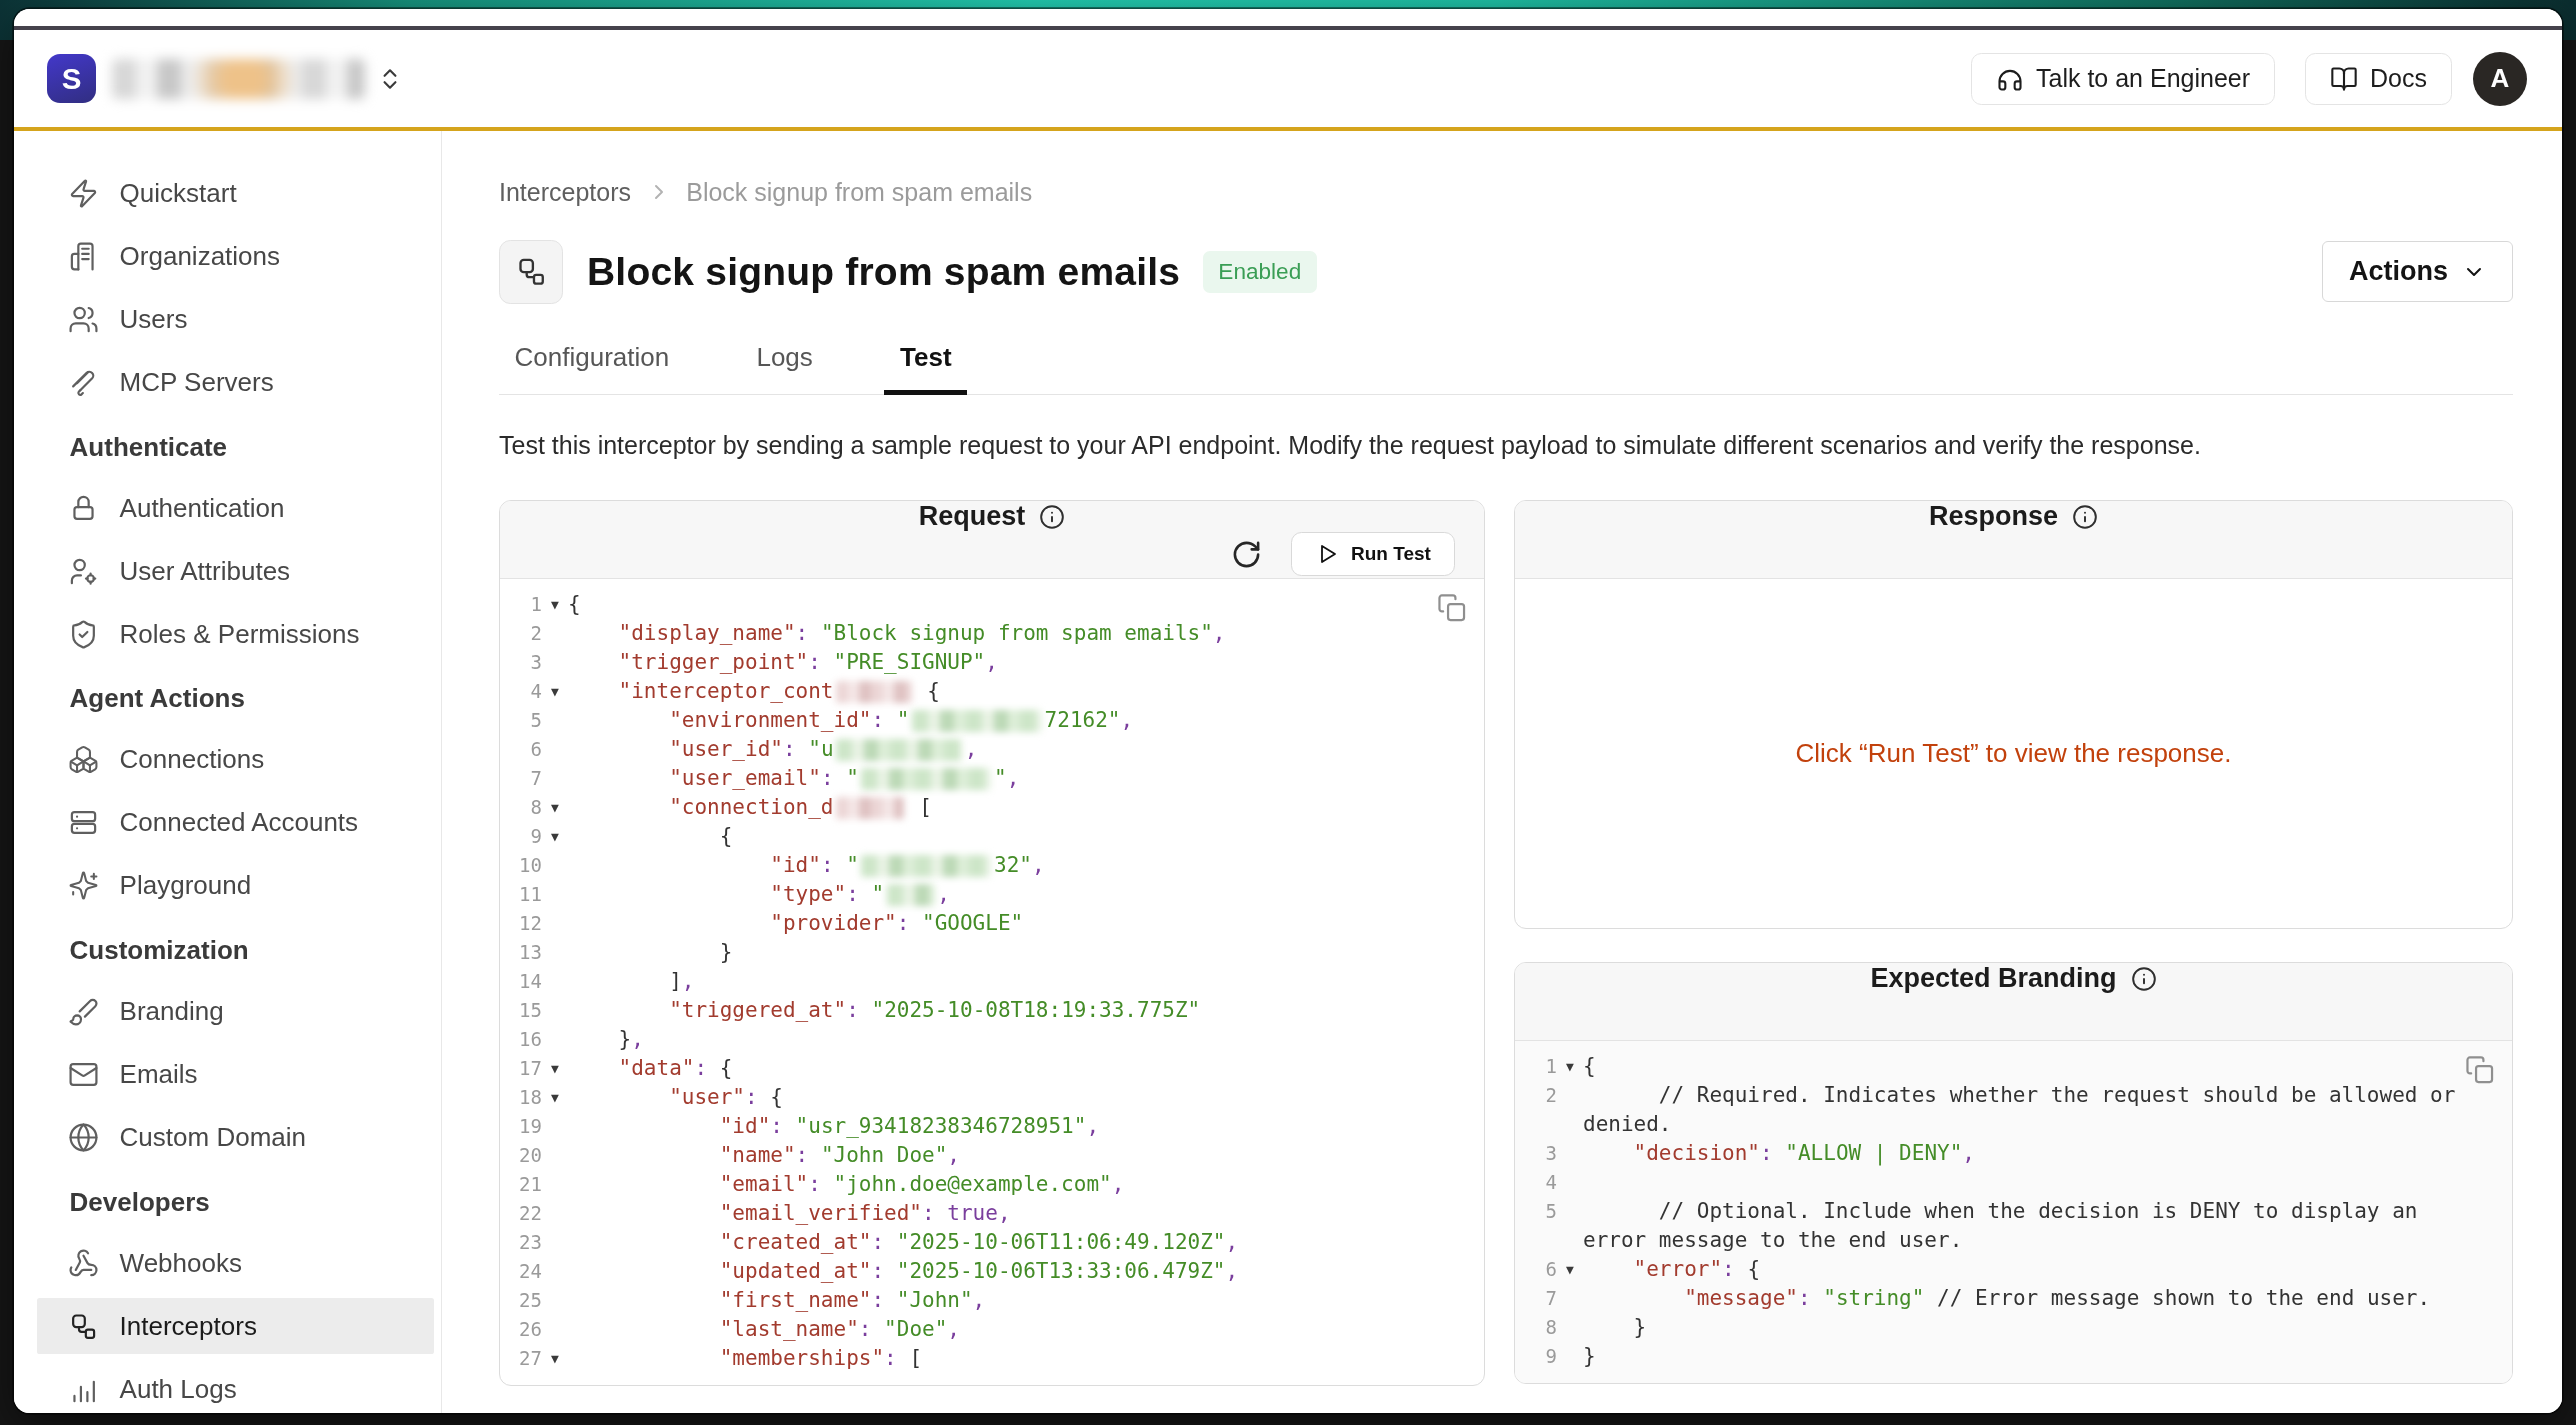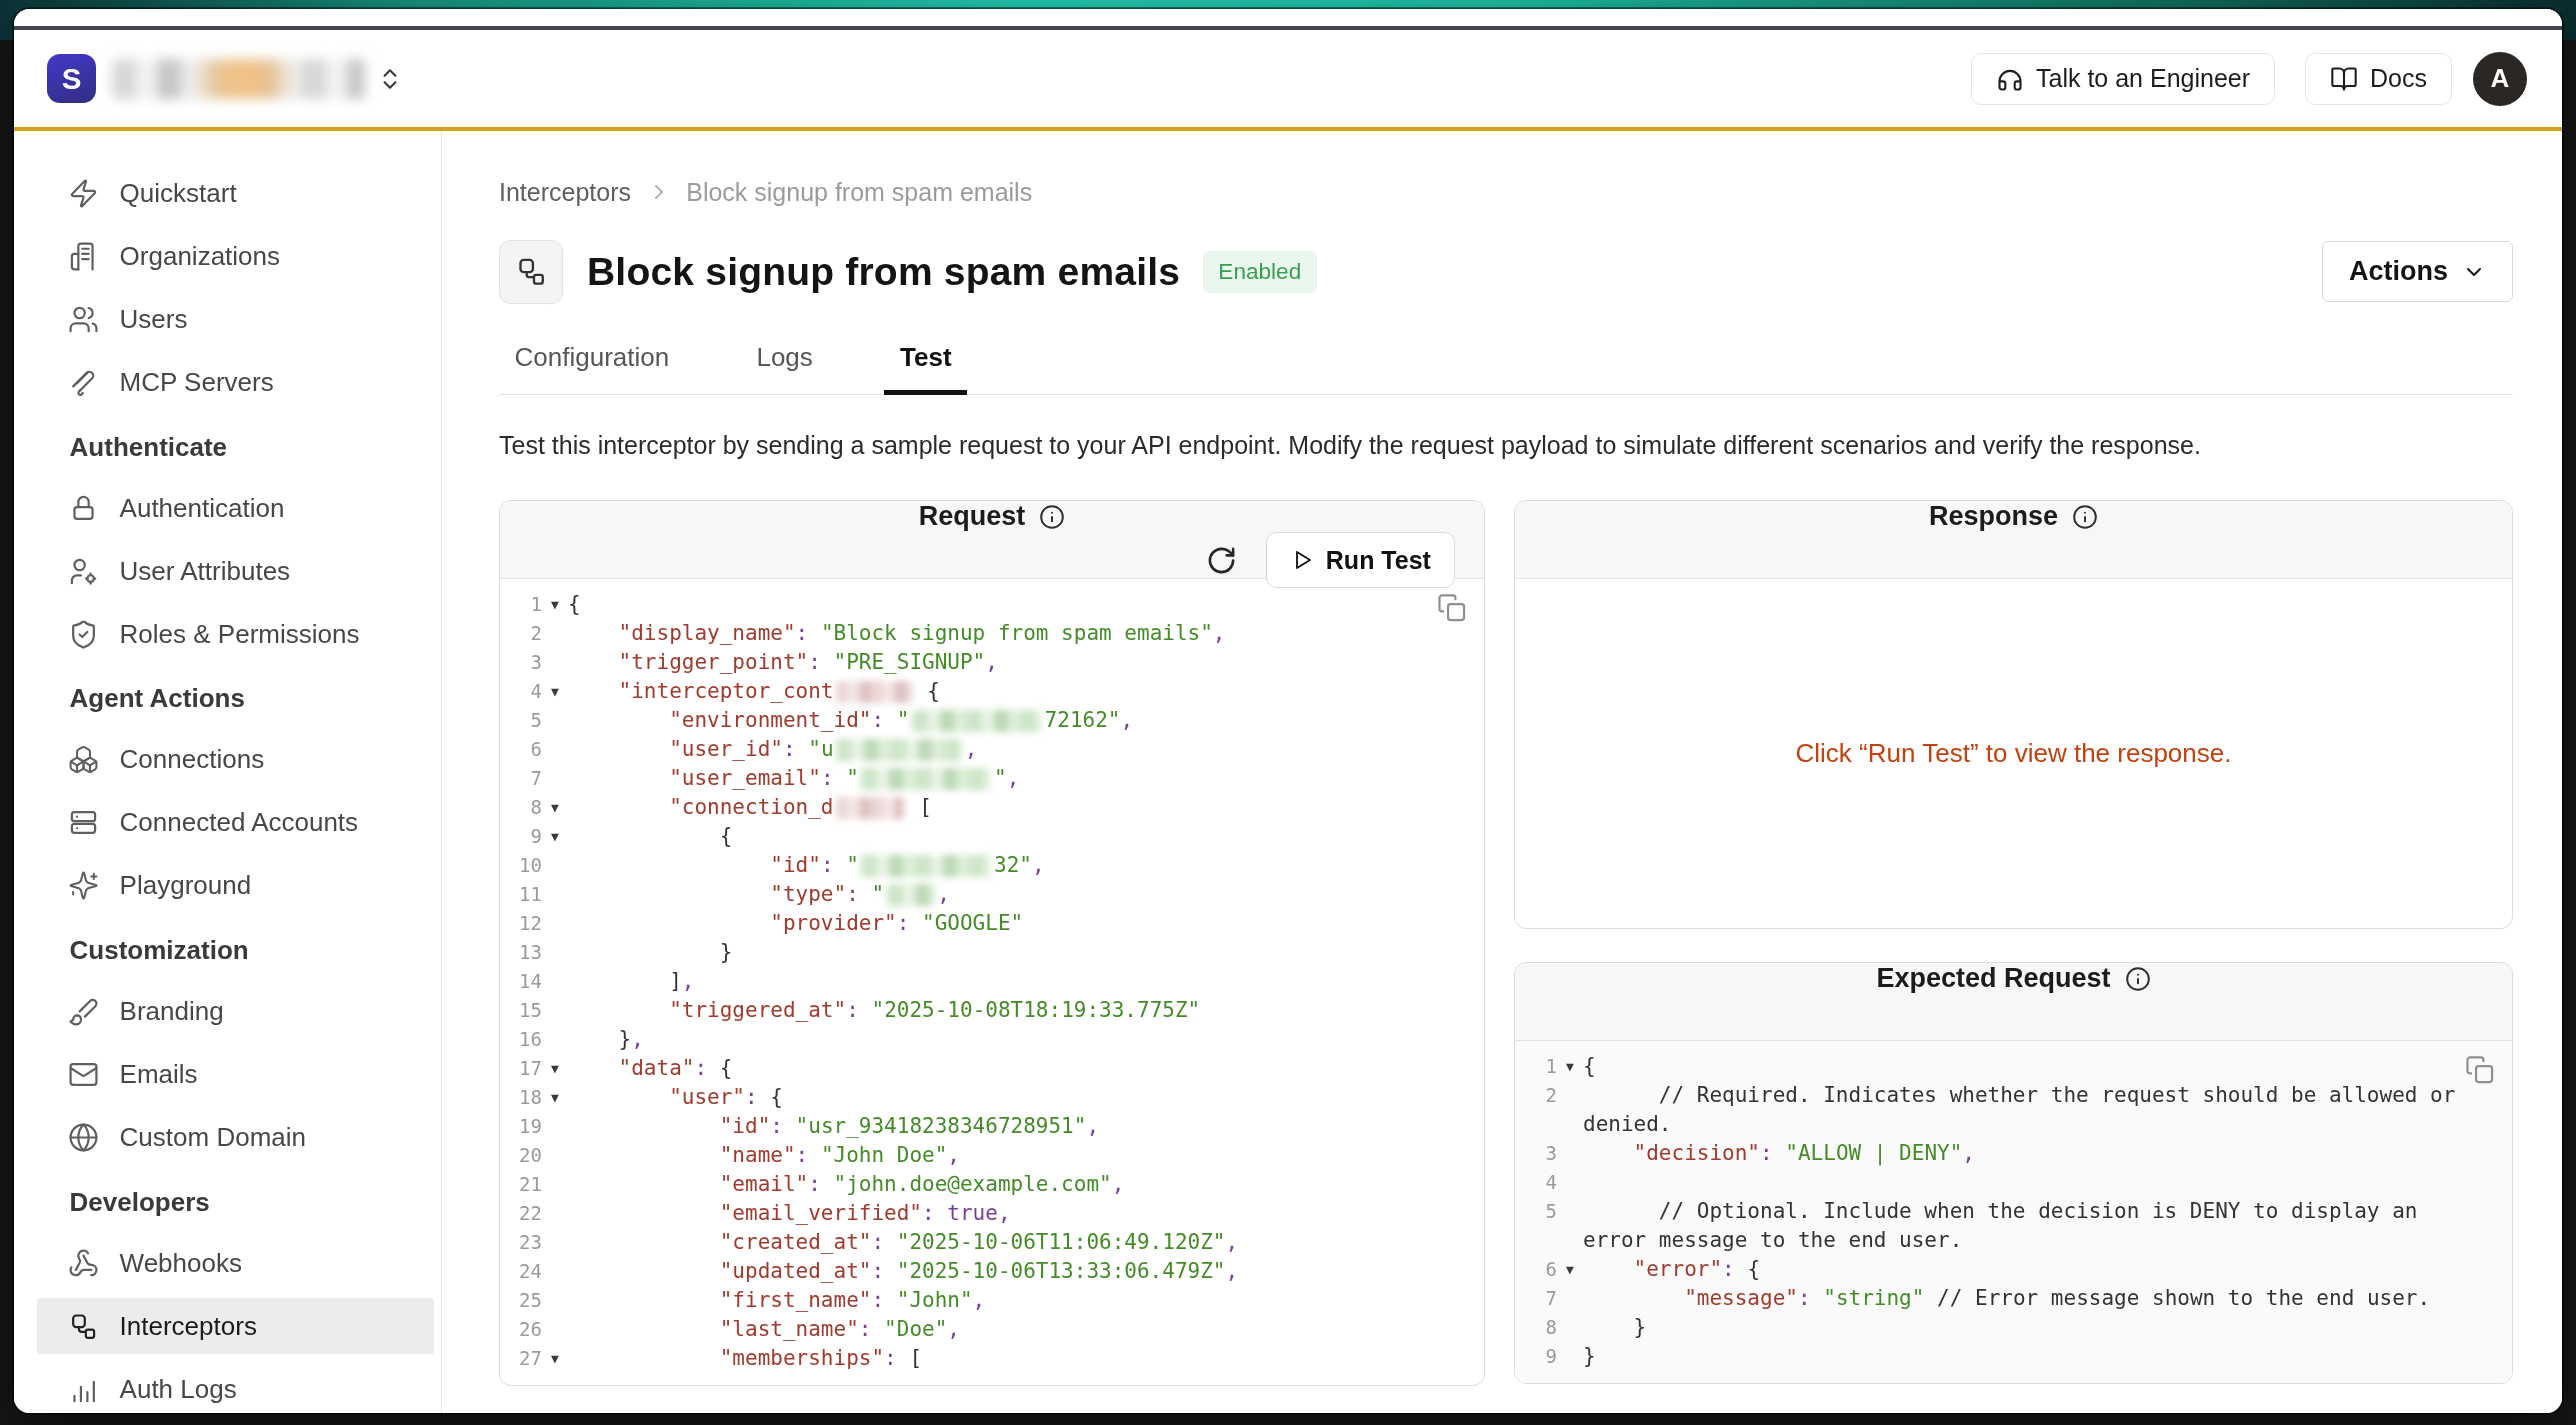--- a/index.html
+++ b/index.html
@@ -65,22 +65,22 @@
 
   
   .panels { display:flex; gap:29px; margin-top:40px; align-items:flex-start; }
   .panel { border:1.7px solid #dcdcdc; border-radius:12px; background:#fff; overflow:hidden; width:999px; }
   .panel-header { height:78px; background:#f7f7f7; border-bottom:1.7px solid #e3e3e3; display:flex; align-items:center;
     padding:0 29.5px;flex-direction:column; }
   .panel-title { font-size:27px; font-weight:600; color:#1c1c1c; display:flex; align-items:center; gap:14px; }
   .info-icn { color:#2f2f2f; display:flex; cursor:pointer; }
   .req-actions { margin-left:auto; display:flex; align-items:center; gap:29.5px; }
   .refresh-btn { color:#262626; display:flex; cursor:pointer; background:none; border:none; }
-  .run-test-btn { display:flex; align-items:center; gap:12px; height:56px; padding:0 22.6px; background:#fff;
-    border:1.7px solid #d9d9d9; border-radius:10.4px; font-size:25px; font-weight:600; color:#111; cursor:pointer; }
+  .run-test-btn { display:flex; align-items:center; gap:12px; height:44px; padding:0 22.6px; background:#fff;
+    border:1.7px solid #d9d9d9; border-radius:10.4px; font-size:19px; font-weight:600; color:#111; cursor:pointer; }
 
   .code-area { position:relative; padding:10.4px 0 12px; font-family:"DejaVu Sans Mono", monospace; font-size:21px; }
   .code-area.readonly { background:#fafafa; }
   .code-row { display:flex; line-height:29px; }
   .ln { flex:0 0 42px; text-align:right; color:#9a9a9a; font-size:19px; user-select:none; }
   .fold { flex:0 0 26px; text-align:center; color:#3a3a3a; font-size:13px; user-select:none; }
   .code-content { flex:1; white-space:pre-wrap; word-break:break-word; color:#333; padding-right:19px; }
   .tok-k { color:#a23b2e; }
   .tok-s { color:#448c27; }
   .tok-p { color:#7a3e9d; }
@@ -566,21 +566,21 @@
                 </span>
               </div>
               <div class="response-body">
                 <span class="empty-state">Click “Run Test” to view the response.</span>
               </div>
             </section>
 
             <section class="panel">
               <div class="panel-header">
                 <span class="panel-title">
-                  <span>Expected Request</span>
+                  <span>Expected Branding</span>
                   <span class="info-icn">
                     <svg width="26" height="26" viewBox="0 0 24 24" fill="none" stroke="currentColor" stroke-width="1.8" stroke-linecap="round" stroke-linejoin="round">
                         <circle cx="12" cy="12" r="10"></circle>
                         <path d="M12 16v-4"></path>
                         <path d="M12 8h.01"></path>
                       </svg>
                   </span>
                 </span>
               </div>
               <div class="code-area readonly">

